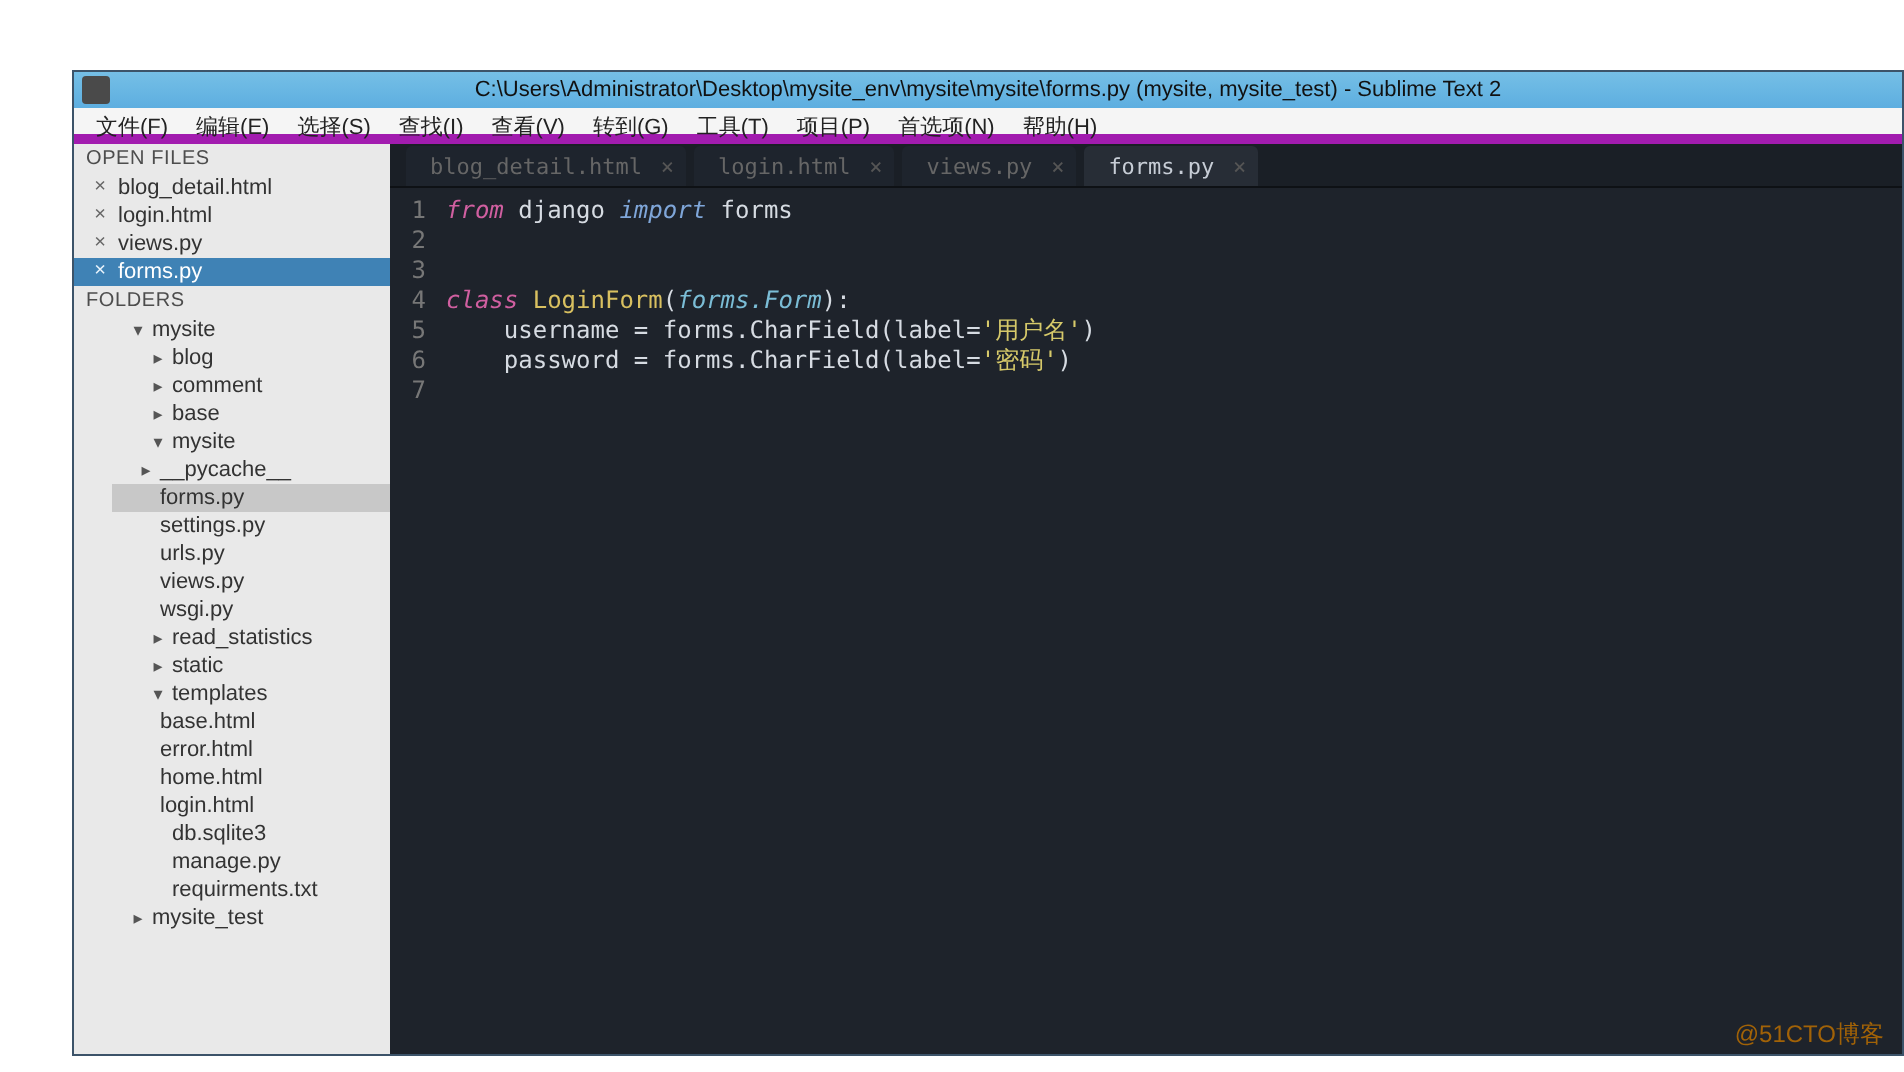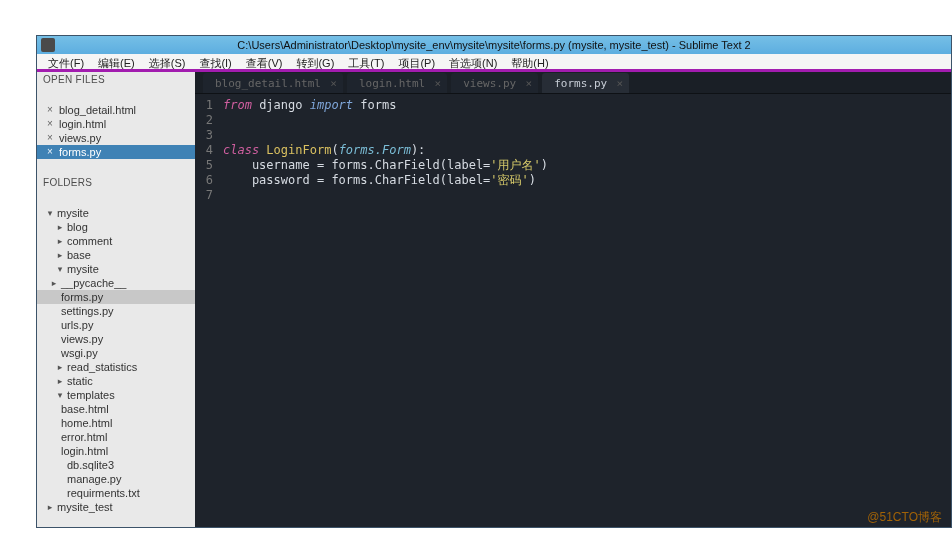--- a/index.html
+++ b/index.html
@@ -2,31 +2,31 @@
 <html><head>
 <meta charset="utf-8">
 <style>
   * { margin:0; padding:0; box-sizing:border-box; }
   html,body { width:952px; height:536px; font-family:"Microsoft YaHei",Tahoma,Arial,sans-serif; overflow:hidden; background:#fff; }
   .chrome-outer { position:absolute; left:0; top:0; width:952px; height:28px; }
   .app { position:absolute; left:36px; top:35px; width:916px; height:493px; border:1px solid #3c5369; background:#1a1f26; }
   .titlebar { height:18px; background:linear-gradient(#75bfe6,#5daee0); display:flex; align-items:center; position:relative; }
   .tb-icon { width:14px; height:14px; margin-left:4px; background:#4a4a4a; border-radius:2px; }
   .tb-title { position:absolute; left:0; right:0; text-align:center; font-size:11px; color:#111; }
-  .menubar { height:18px; background:#f5f5f5; border-bottom:3px solid #a21caf; display:flex; padding:0 4px; }
+  .menubar { height:18px; background:#f5f5f5; border-bottom:5px solid #a21caf; display:flex; padding:0 4px; }
   .menuitem { font-size:11px; color:#222; padding:2px 7px 0 7px; cursor:default; }
   .body { display:flex; height:calc(100% - 36px); }
-  .sidebar { width:158px; background:#e9e9e9; color:#333; font-size:11px; display:flex; flex-direction:column; overflow:hidden;gap:16px; }
+  .sidebar { width:158px; background:#e9e9e9; color:#333; font-size:11px; display:flex; flex-direction:column; overflow:hidden; }
   .side-hdr { font-size:10px; color:#4d4d4d; padding:2px 6px; letter-spacing:.3px; }
   .of-item { display:flex; align-items:center; padding:1px 4px 1px 8px; }
   .of-item .x { width:10px; color:#666; font-size:10px; line-height:10px; text-align:center; }
   .of-item .nm { padding-left:4px; }
   .of-item.active { background:#3f82b5; color:#fff; }
   .of-item.active .x { color:#eaf4fc; }
-  .tree { padding-bottom:6px; }
+  .tree { padding-bottom:6px;margin-left:19px; }
   .tnode { display:flex; align-items:center; padding:1px 0 1px 8px; }
   .tnode .arrow { width:10px; font-size:9px; color:#555; display:inline-block; text-align:center; }
   .tnode .arrow.down::before { content:"▾"; }
   .tnode .arrow.right::before { content:"▸"; }
   .tnode .lbl { padding-left:2px; }
   .indent1 { padding-left:18px; }
   .indent2 { padding-left:12px; }
   .tnode.sel { background:#c8c8c8; }
   .editor { flex:1; background:#1a1f26; display:flex; flex-direction:column; font-family:Consolas,Menlo,monospace; }
   .tabbar { height:22px; background:#1a1f26; display:flex; align-items:flex-end; padding-left:8px; border-bottom:1px solid #0e1115; }
@@ -148,25 +148,25 @@
           <div class="tnode indent1">
             <span class="arrow down"></span>
             <span class="lbl">templates</span>
           </div>
           <div class="tnode indent2">
             <span class="arrow "></span>
             <span class="lbl">base.html</span>
           </div>
           <div class="tnode indent2">
             <span class="arrow "></span>
+            <span class="lbl">error.html</span>
+          </div>
+          <div class="tnode indent2">
+            <span class="arrow "></span>
             <span class="lbl">home.html</span>
-          </div>
-          <div class="tnode indent2">
-            <span class="arrow "></span>
-            <span class="lbl">error.html</span>
           </div>
           <div class="tnode indent2">
             <span class="arrow "></span>
             <span class="lbl">login.html</span>
           </div>
           <div class="tnode indent1">
             <span class="arrow "></span>
             <span class="lbl">db.sqlite3</span>
           </div>
           <div class="tnode indent1">

